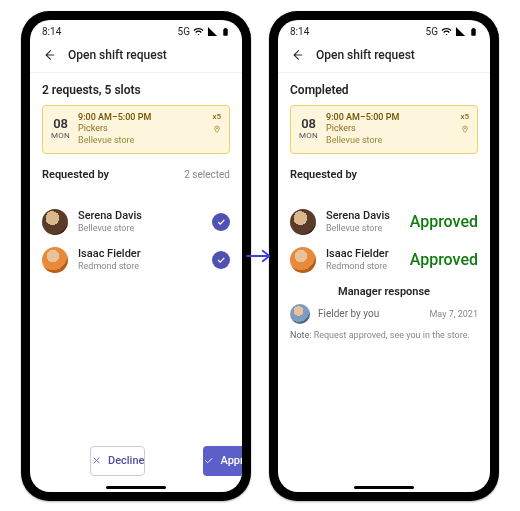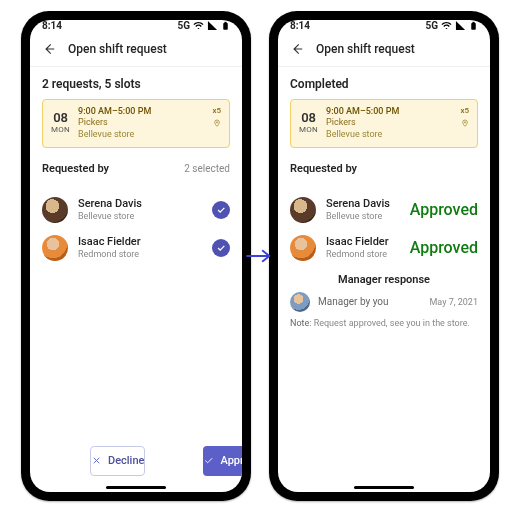--- a/index.html
+++ b/index.html
@@ -42,23 +42,23 @@
     transform: translateX(-50%);
     width: 60px;
     height: 3px;
     background: #000;
     border-radius: 2px;
   }
   .status-bar {
     display: flex;
     justify-content: space-between;
     align-items: center;
-    padding: 0 12px 4px;
+    padding: 6px 12px 4px;
     font-size: 10px;
-    font-weight: 700;
+    font-weight: 400;
   }
   .status-icons { display: flex; align-items: center; gap: 3px; }
   .header {
     display: flex;
     align-items: center;
     gap: 12px;
     padding: 6px 12px 10px;
     border-bottom: 1px solid #f0f0f0;
   }
   .header .back svg { width: 14px; height: 14px; display:block; }
@@ -84,21 +84,21 @@
   .shift-date .dayname { font-size: 8px; color:#555; letter-spacing: .3px; }
   .shift-info { flex:1; font-size: 9px; line-height: 1.3; color:#8a6d1a; }
   .shift-info .time-row { display:flex; justify-content:space-between; align-items:center; font-weight:500; }
   .shift-info .time { color:#6f5300; }
   .shift-info .count { font-size: 8px; }
   .shift-info .role { color:#8a6d1a; }
   .shift-info .loc { color:#9a8537; }
   .pin-icon { width:8px; height:8px; }
   .section-head {
     display:flex; justify-content:space-between; align-items:center;
-    font-size:11px; margin-bottom:16px;
+    font-size:11px; margin-bottom:22px;
   }
   .section-head .label { font-weight:600; }
   .section-head .meta { color:#888; font-size:10px; }
   .person {
     display:flex; align-items:center; gap:10px;
     padding: 6px 0;
   }
   .avatar {
     width:26px; height:26px; border-radius:50%;
   }
@@ -326,21 +326,21 @@
           <div class="name">Isaac Fielder</div>
           <div class="loc">Redmond store</div>
         </div>
         <span class="approved">Approved</span>
       </div>
 
       <div class="mgr-section">
         <div class="label">Manager response</div>
         <div class="mgr-row">
           <div class="avatar mgr"></div>
-          <span class="text">Manager by you</span>
+          <span class="text">Fielder by you</span>
           <span class="date">May 7, 2021</span>
         </div>
         <div class="note">
           <b>Note:</b>
           <span>Request approved, see you in the store.</span>
         </div>
       </div>
     </div>
 
     <div class="home-indicator"></div>

